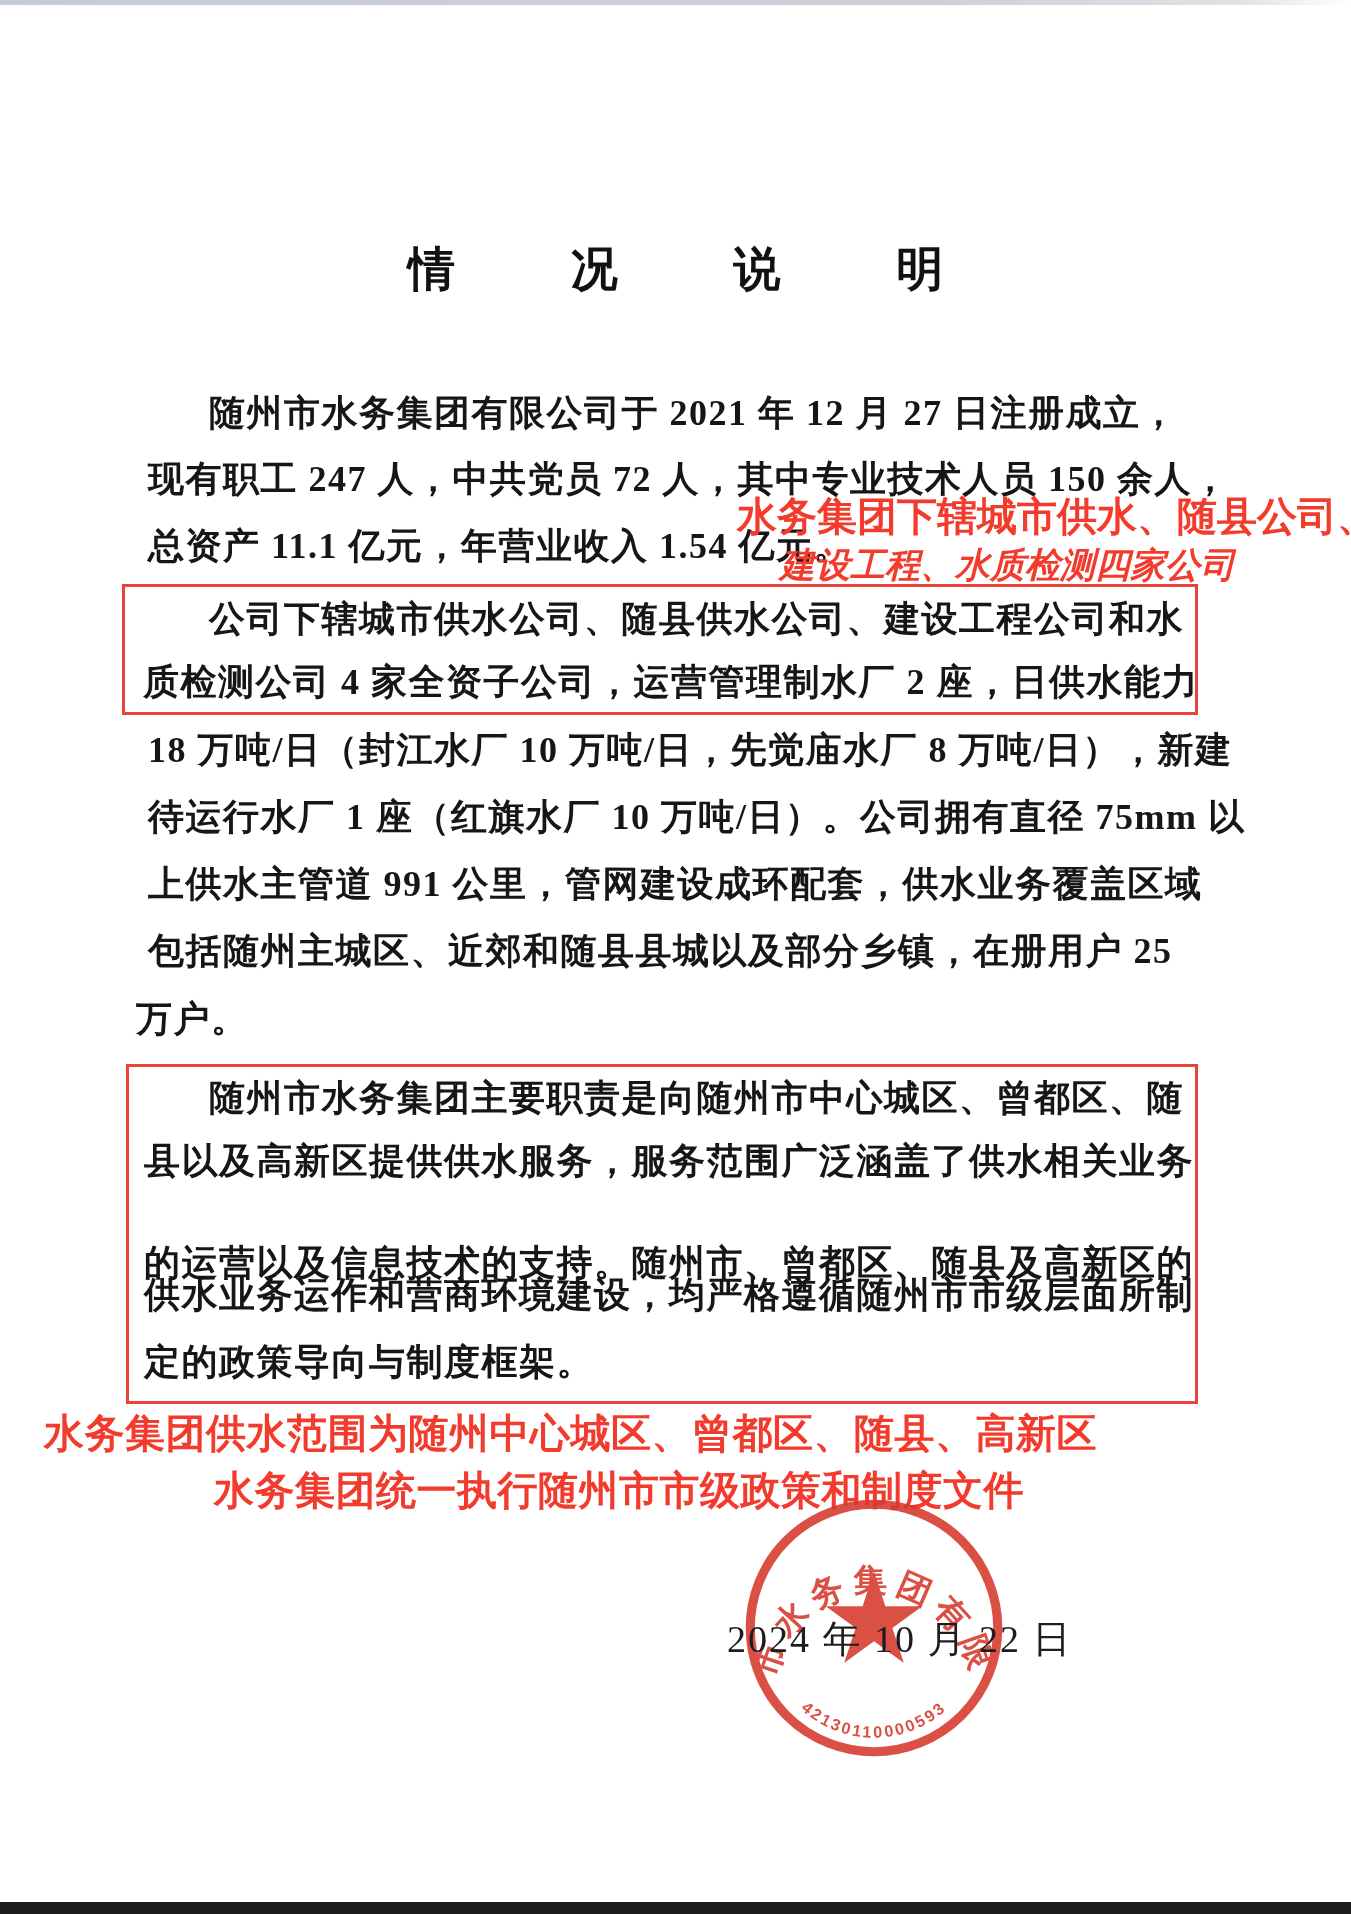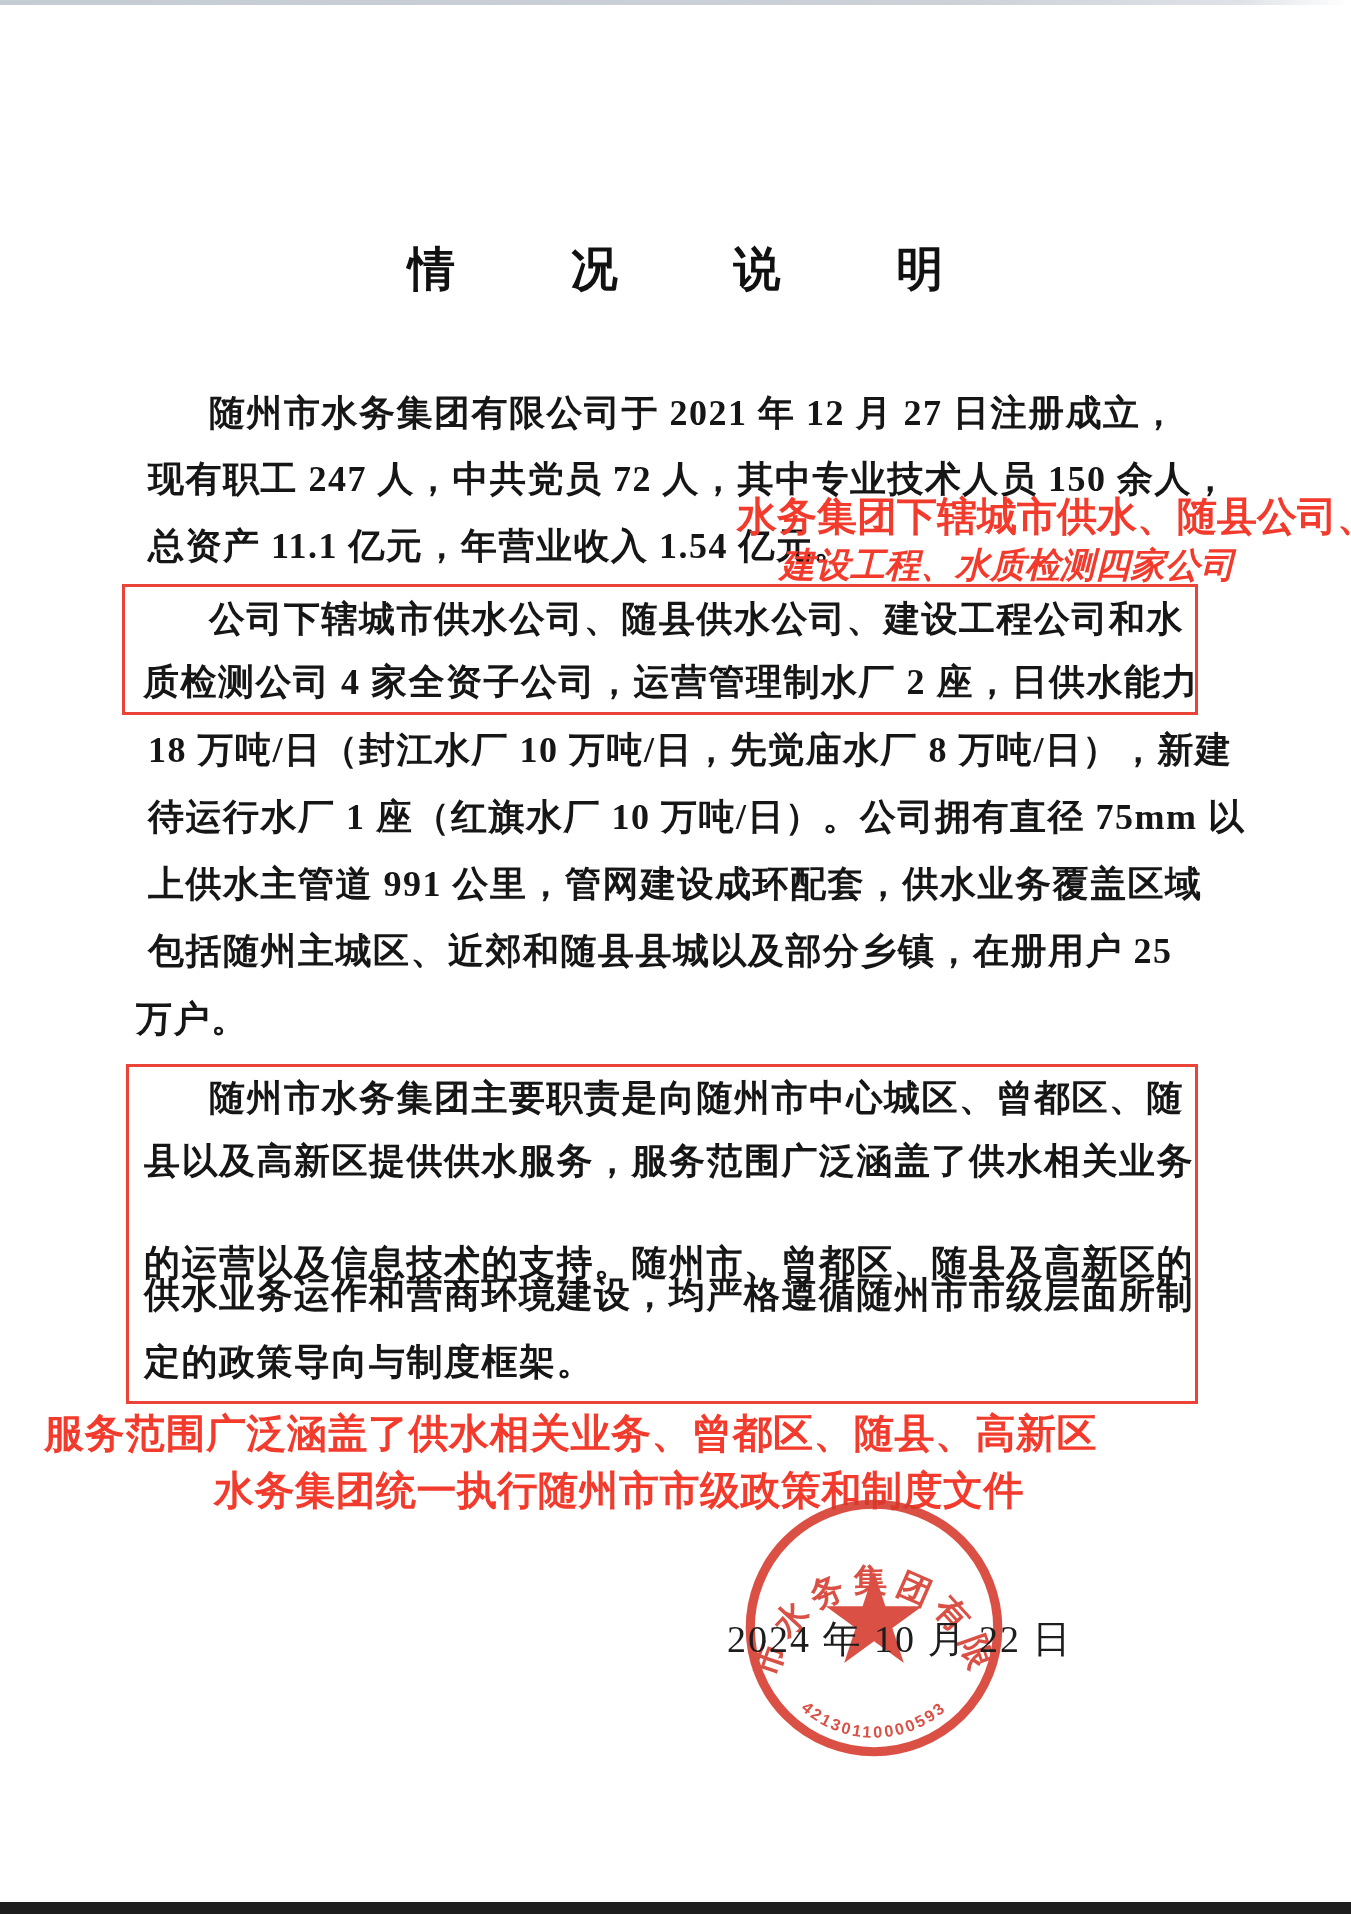--- a/index.html
+++ b/index.html
@@ -87,21 +87,21 @@
   <div class="bline" style="top:931px;left:148px;">包括随州主城区、近郊和随县县城以及部分乡镇，在册用户 25</div>
   <div class="bline" style="top:999px;left:136px;">万户。</div>
 
   <div class="redbox" style="left:126px;top:1064px;width:1072px;height:340px;"></div>
   <div class="bline" style="top:1078px;left:209px;">随州市水务集团主要职责是向随州市中心城区、曾都区、随</div>
   <div class="bline" style="top:1141px;left:144px;">县以及高新区提供供水服务，服务范围广泛涵盖了供水相关业务</div>
   <div class="bline" style="top:1208px;left:144px;margin-top:35px;">的运营以及信息技术的支持。随州市、曾都区、随县及高新区的</div>
   <div class="bline" style="top:1275px;left:144px;">供水业务运作和营商环境建设，均严格遵循随州市市级层面所制</div>
   <div class="bline" style="top:1342px;left:144px;">定的政策导向与制度框架。</div>
 
-  <div class="red-note note-bottom-1">服务范围广泛涵盖了供水相关业务、曾都区、随县、高新区</div>
+  <div class="red-note note-bottom-1">水务集团供水范围为随州中心城区、曾都区、随县、高新区</div>
   <div class="red-note note-bottom-2">水务集团统一执行随州市市级政策和制度文件</div>
 
   <svg class="seal" viewBox="0 0 280 280">
     <circle cx="140" cy="140" r="122" fill="none" stroke="#d6382b" stroke-width="9"></circle>
     <polygon points="140,84 151.2,118.6 187.6,118.5 158.1,139.9 169.4,174.5 140,153 110.6,174.5 121.9,139.9 92.4,118.5 128.8,118.6" fill="#d6382b"></polygon>
     <defs>
       <path id="sealArcTop" d="M 43,202 A 97,97 0 1 1 237,202" fill="none"></path>
       <path id="sealArcBottom" d="M 52,202 A 107,107 0 0 0 228,202" fill="none"></path>
     </defs>
     <text font-size="33" font-weight="bold" fill="#d6382b" letter-spacing="7" font-family="Liberation Sans, DejaVu Sans, sans-serif">

